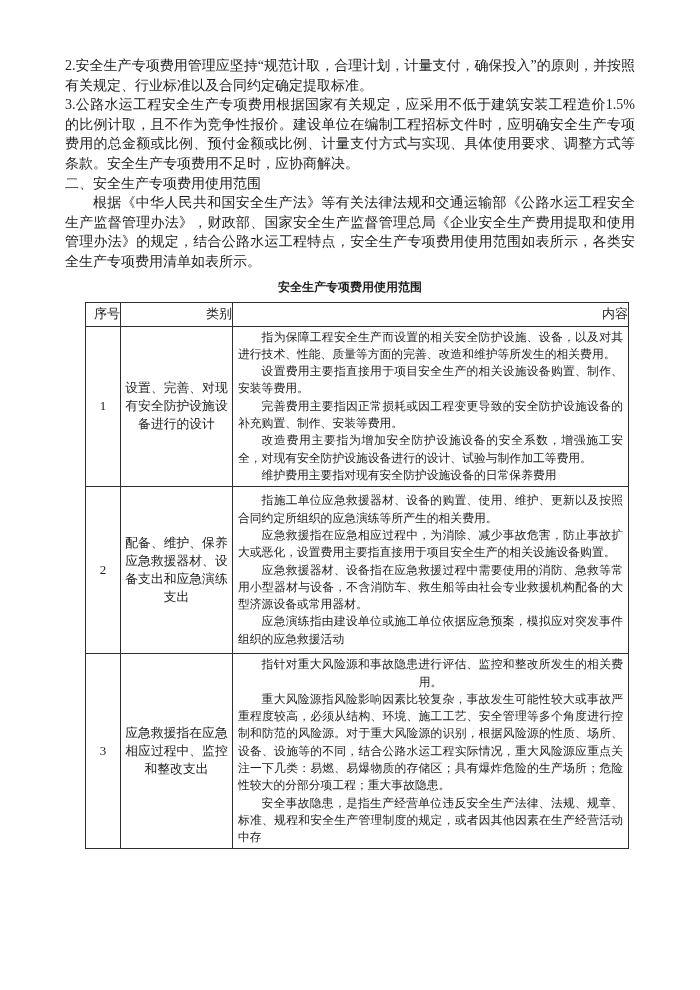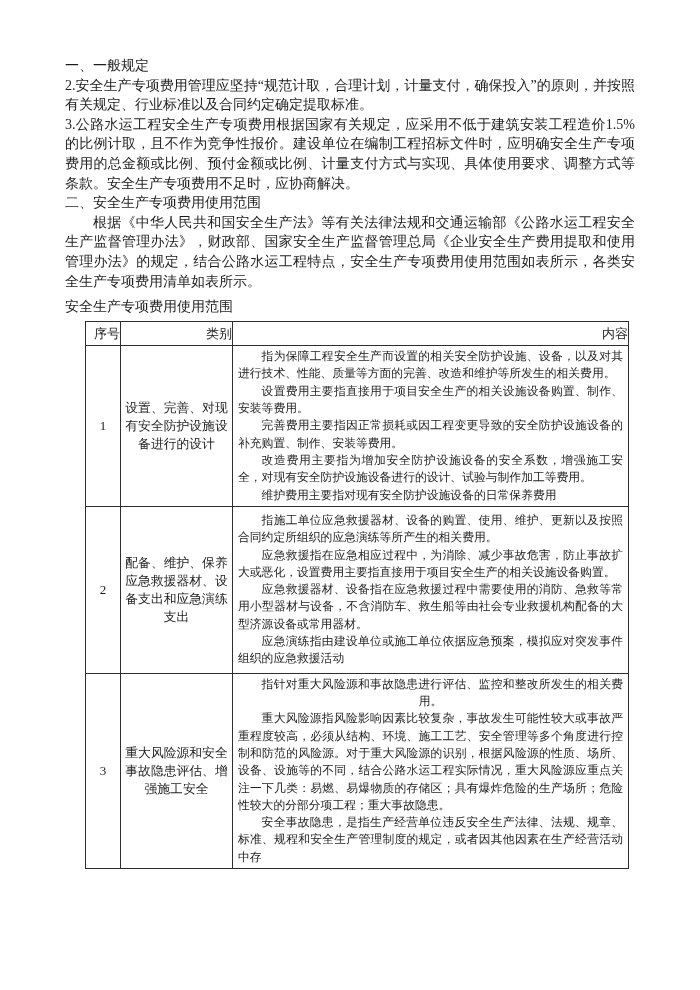--- a/index.html
+++ b/index.html
@@ -20,22 +20,22 @@
     font-family: "Liberation Serif", "DejaVu Serif", serif;
   }
   .para {
     font-size: 14px; line-height: 19.6px;
     text-align: justify;
     margin: 0;
   }
   .para.indent { text-indent: 2em; }
   .table-title {
     font-family: "Liberation Sans", "DejaVu Sans", sans-serif;
-    font-size: 14px; line-height: 21px; font-weight: 400;
-    text-align: left; margin: 5px 0 4px 0;
+    font-size: 12px; line-height: 21px; font-weight: 700;
+    text-align: center; margin: 5px 0 4px 0;
   }
   table.fee-table {
     border-collapse: collapse;
     table-layout: fixed;
     width: 543px;
     margin-left: 20px;
   }
   .fee-table th, .fee-table td {
     border: 1px solid #2e2e2e;
     box-sizing: border-box;
@@ -71,21 +71,20 @@
   tr.body-row-0 td { height: 160px; }
   tr.body-row-1 td { height: 167px; }
   tr.body-row-2 td { height: 183px; }
 </style>
 </head>
 <body>
 
 <div class="page">
 
   <div id="paragraphs">
-      <div class="para">一、一般规定</div>
       <div class="para">2.安全生产专项费用管理应坚持“规范计取，合理计划，计量支付，确保投入”的原则，并按照有关规定、行业标准以及合同约定确定提取标准。</div>
       <div class="para">3.公路水运工程安全生产专项费用根据国家有关规定，应采用不低于建筑安装工程造价1.5%的比例计取，且不作为竞争性报价。建设单位在编制工程招标文件时，应明确安全生产专项费用的总金额或比例、预付金额或比例、计量支付方式与实现、具体使用要求、调整方式等条款。安全生产专项费用不足时，应协商解决。</div>
       <div class="para">二、安全生产专项费用使用范围</div>
       <div class="para indent">根据《中华人民共和国安全生产法》等有关法律法规和交通运输部《公路水运工程安全生产监督管理办法》，财政部、国家安全生产监督管理总局《企业安全生产费用提取和使用管理办法》的规定，结合公路水运工程特点，安全生产专项费用使用范围如表所示，各类安全生产专项费用清单如表所示。</div>
     </div>
 
   <h2 class="table-title">安全生产专项费用使用范围</h2>
 
   <table class="fee-table">
     <colgroup>
@@ -117,21 +116,21 @@
           <td class="cat">配备、维护、保养应急救援器材、设备支出和应急演练支出</td>
           <td class="content">
             <div class="tpara">指施工单位应急救援器材、设备的购置、使用、维护、更新以及按照合同约定所组织的应急演练等所产生的相关费用。</div>
             <div class="tpara">应急救援指在应急相应过程中，为消除、减少事故危害，防止事故扩大或恶化，设置费用主要指直接用于项目安全生产的相关设施设备购置。</div>
             <div class="tpara">应急救援器材、设备指在应急救援过程中需要使用的消防、急救等常用小型器材与设备，不含消防车、救生船等由社会专业救援机构配备的大型济源设备或常用器材。</div>
             <div class="tpara">应急演练指由建设单位或施工单位依据应急预案，模拟应对突发事件组织的应急救援活动</div>
           </td>
         </tr>
         <tr class="body-row body-row-2">
           <td class="no">3</td>
-          <td class="cat">重大风险源和安全事故隐患评估、增强施工安全</td>
+          <td class="cat">应急救援指在应急相应过程中、监控和整改支出</td>
           <td class="content">
             <div class="tpara center-last">指针对重大风险源和事故隐患进行评估、监控和整改所发生的相关费用。</div>
             <div class="tpara">重大风险源指风险影响因素比较复杂，事故发生可能性较大或事故严重程度较高，必须从结构、环境、施工工艺、安全管理等多个角度进行控制和防范的风险源。对于重大风险源的识别，根据风险源的性质、场所、设备、设施等的不同，结合公路水运工程实际情况，重大风险源应重点关注一下几类：易燃、易爆物质的存储区；具有爆炸危险的生产场所；危险性较大的分部分项工程；重大事故隐患。</div>
             <div class="tpara">安全事故隐患，是指生产经营单位违反安全生产法律、法规、规章、标准、规程和安全生产管理制度的规定，或者因其他因素在生产经营活动中存</div>
           </td>
         </tr>
       </tbody>
   </table>
 </div>
 

